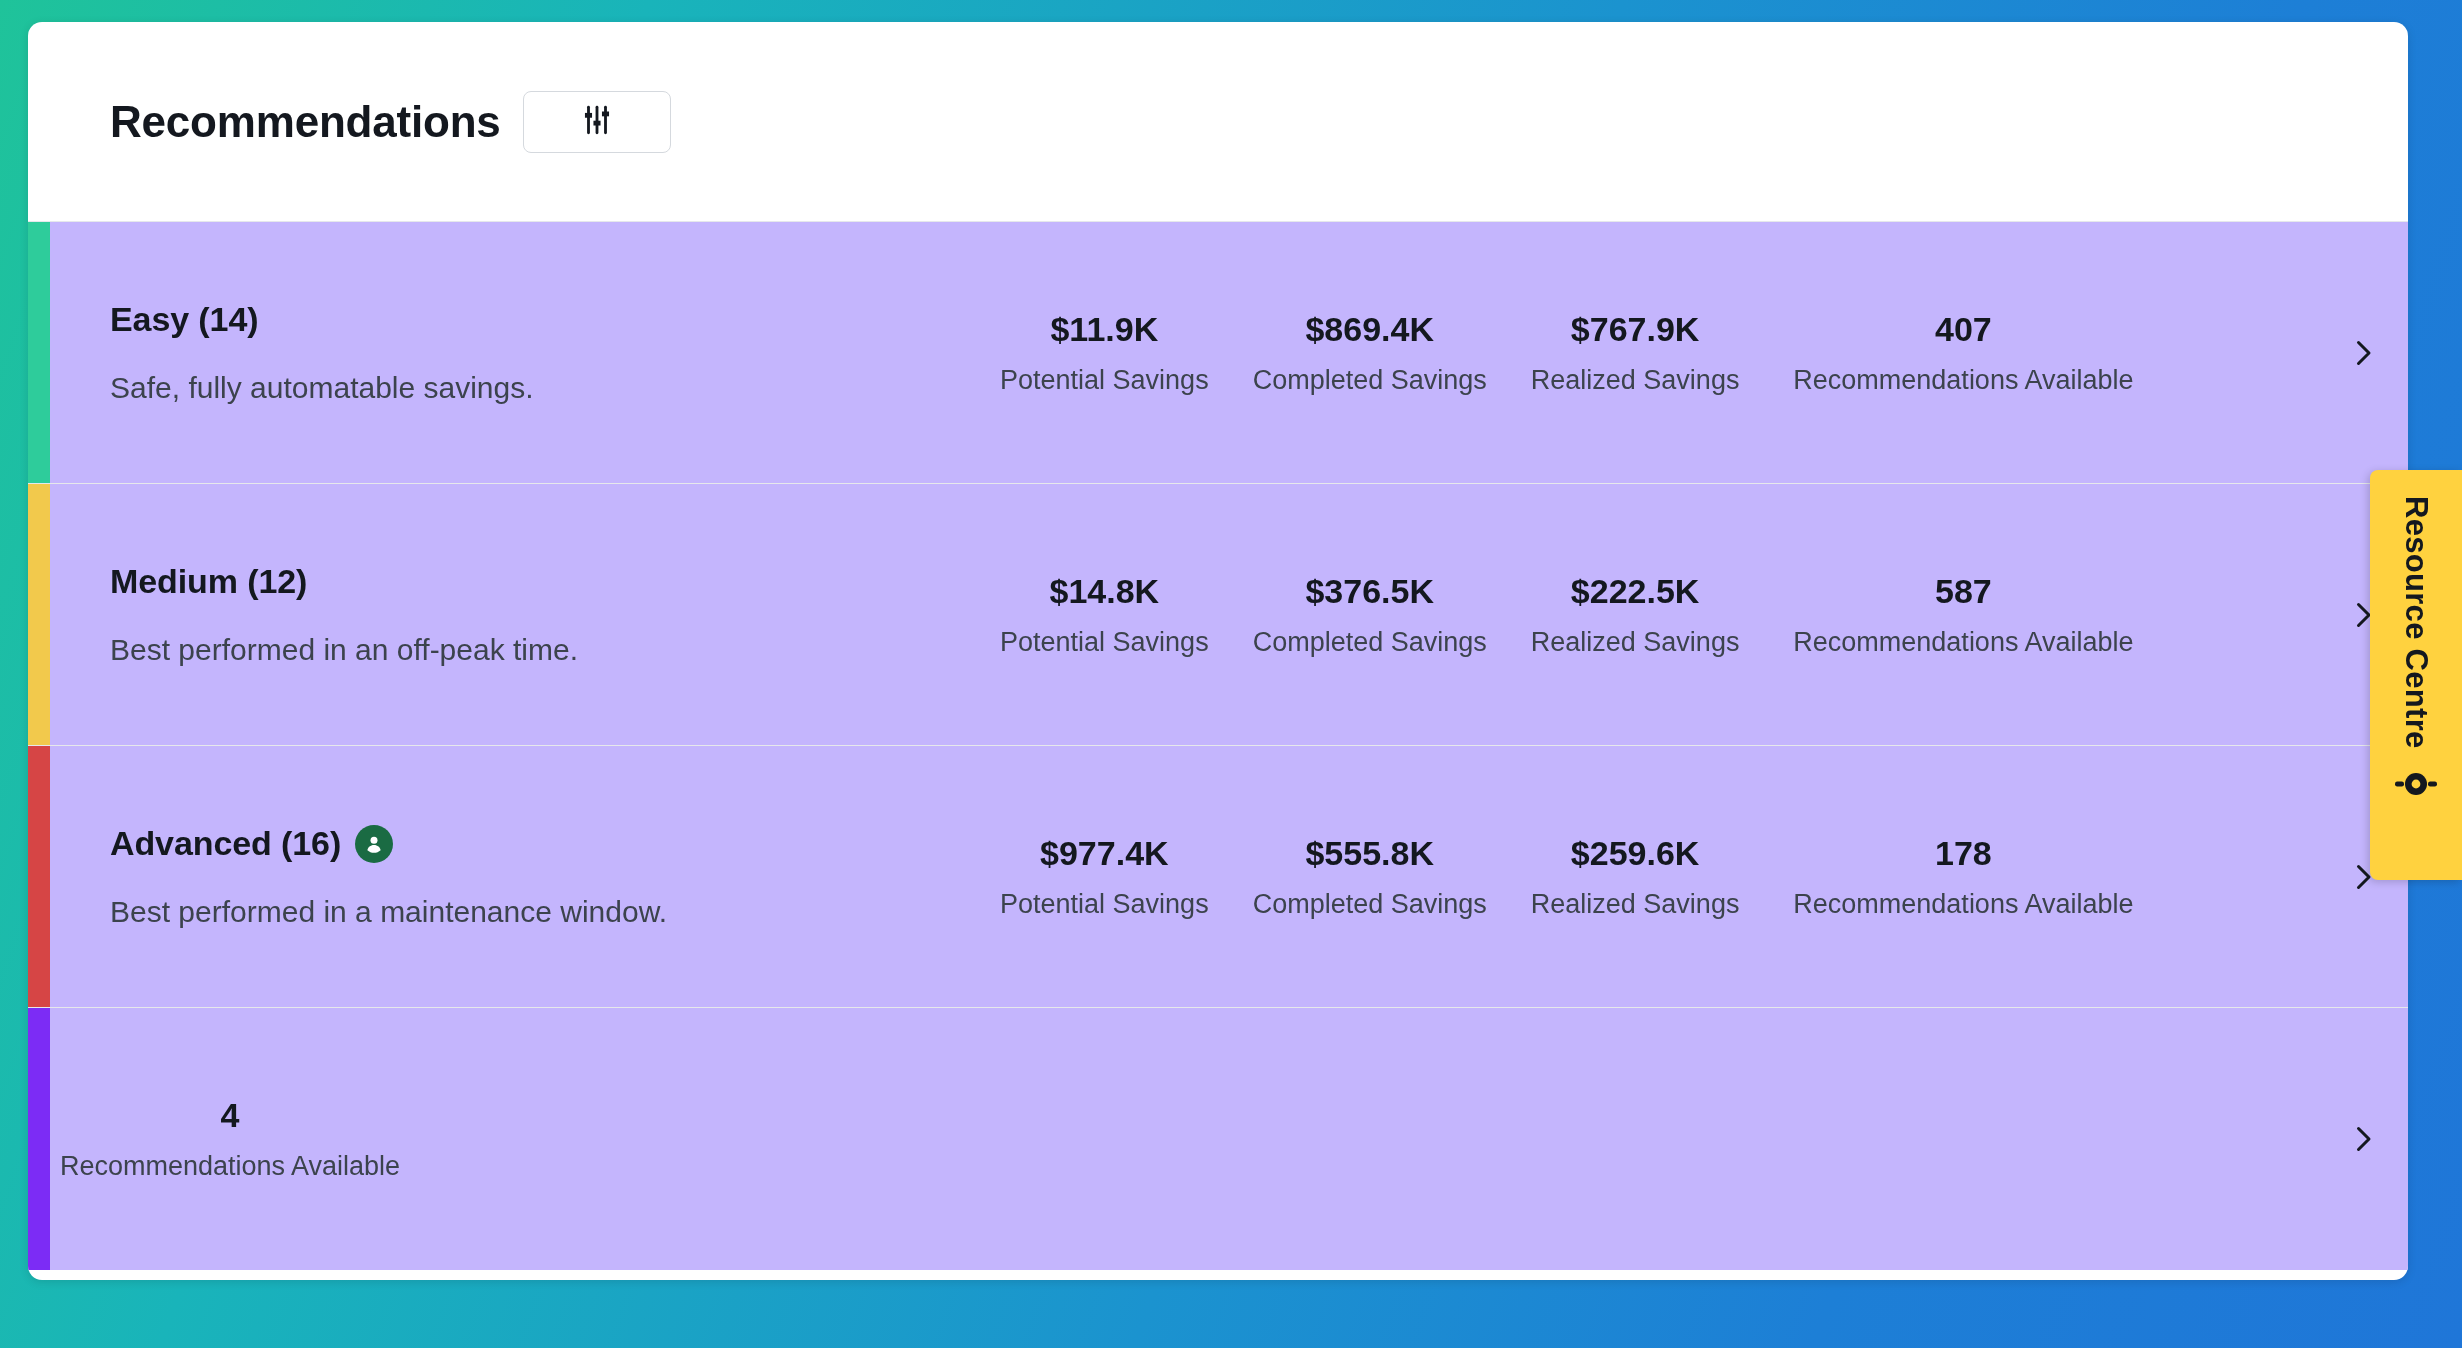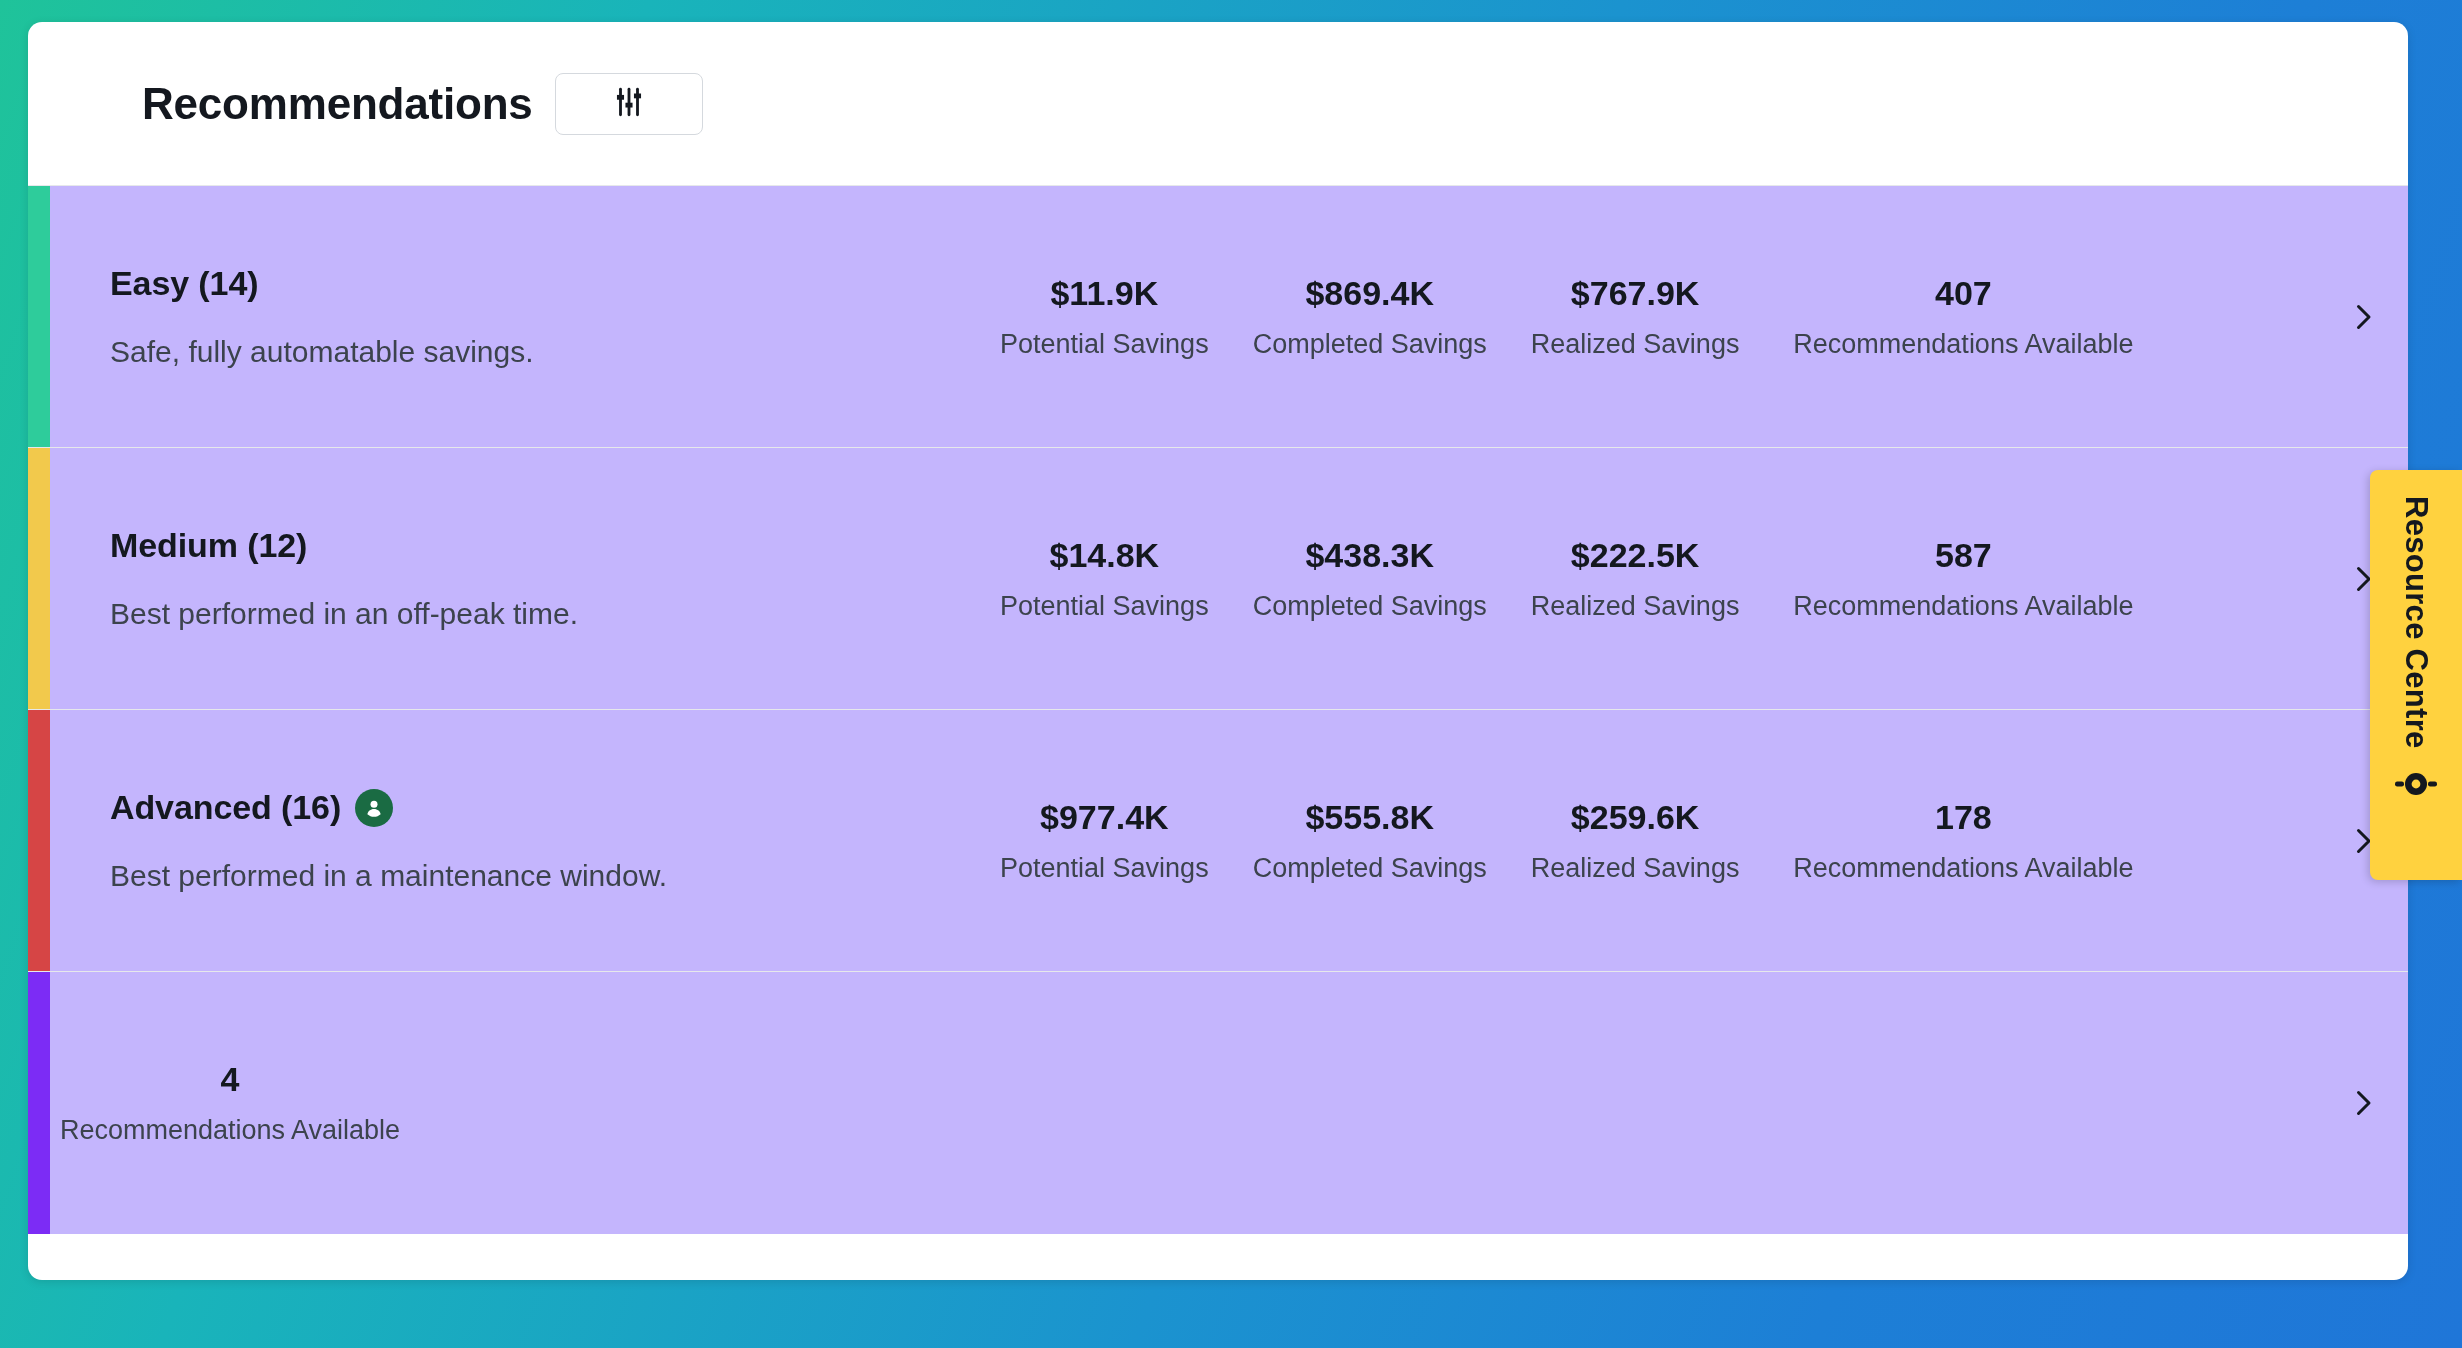--- a/index.html
+++ b/index.html
@@ -24,24 +24,24 @@
     width: 2380px;
     height: 1258px;
     background: #ffffff;
     border-radius: 14px;
     box-shadow: 0 2px 10px rgba(0,0,0,0.12);
     overflow: hidden;
   }
 
   
   .card-header {
-    height: 164px;
-    display: flex;
-    align-items: center;
-    padding-left: 114px;
+    height: 200px;
+    display: flex;
+    align-items: center;
+    padding-left: 82px;
     border-bottom: 1px solid #e6e8eb;
   }
 
   .page-title {
     font-size: 44px;
     font-weight: bold;
     color: #14181f;
     letter-spacing: -0.2px;
   }
 
@@ -251,21 +251,21 @@
           <span>Medium (12)</span>
         </div>
         <div class="row-sub">Best performed in an off-peak time.</div>
       </div>
       <div class="metrics">
         <div class="metric">
           <div class="metric-value">$14.8K</div>
           <div class="metric-label">Potential Savings</div>
         </div>
         <div class="metric">
-          <div class="metric-value">$438.3K</div>
+          <div class="metric-value">$376.5K</div>
           <div class="metric-label">Completed Savings</div>
         </div>
         <div class="metric">
           <div class="metric-value">$222.5K</div>
           <div class="metric-label">Realized Savings</div>
         </div>
         <div class="metric wide">
           <div class="metric-value">587</div>
           <div class="metric-label">Recommendations Available</div>
         </div>

